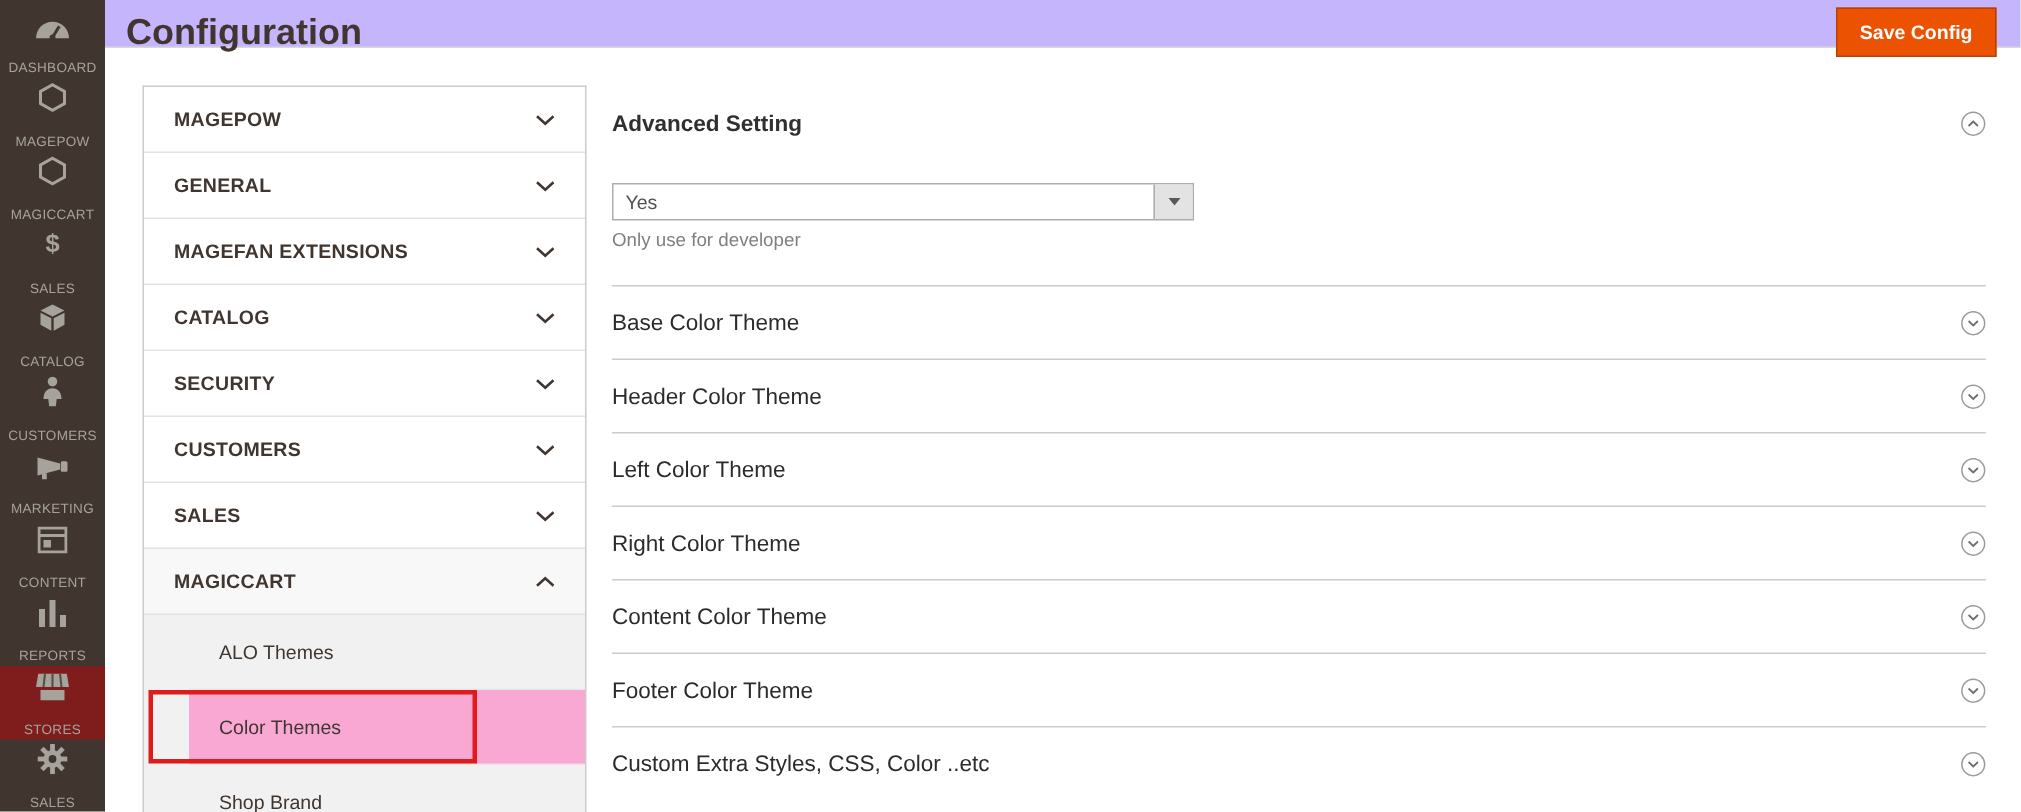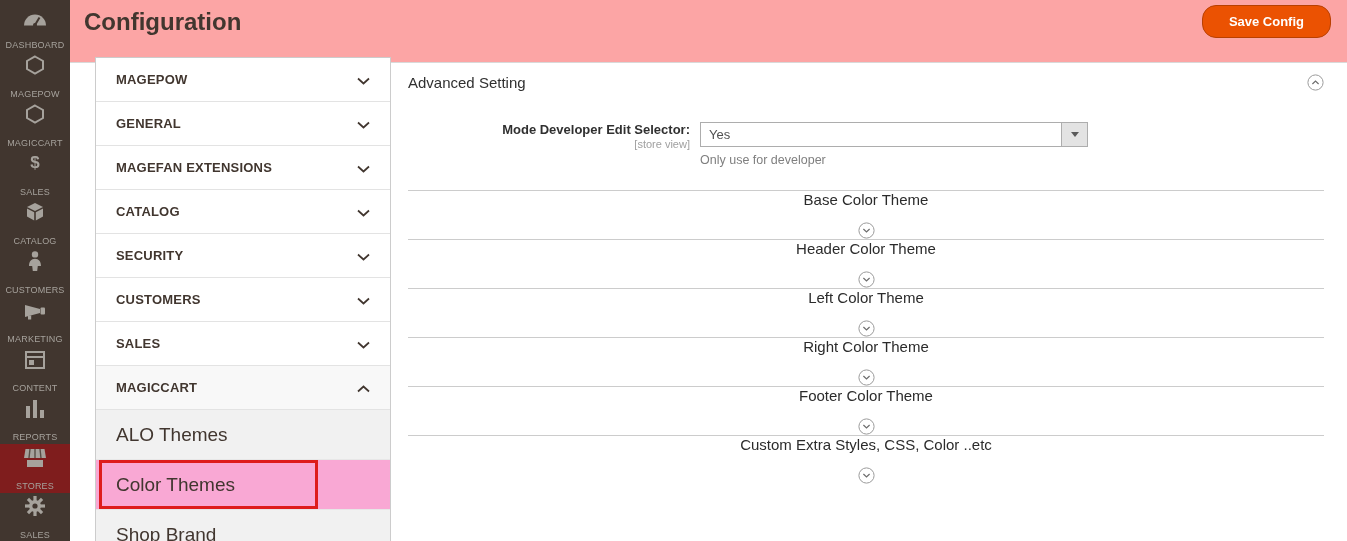--- a/index.html
+++ b/index.html
@@ -10,64 +10,64 @@
   .sidebar { position:absolute; left:0; top:0; width:70px; height:541px;
     background:#41362f; padding-top:3px; z-index:2; }
   .nav-item { height:49px; display:flex; flex-direction:column; align-items:center;
     justify-content:center; gap:14px; cursor:pointer; }
   .nav-item.active { background:#7f1d1d; }
   .nav-item .lbl { font-size:9px; letter-spacing:.2px; color:#a6a29c; }
   .nav-item .ic { height:20px; display:flex; align-items:flex-end; justify-content:center; }
   .dollar { font-size:17px; font-weight:bold; color:#a6a29c; line-height:20px; }
 
   
-  .page-header { position:absolute; left:70px; top:0; right:0; height:63px;
-    background:#fca5a5; border-bottom:1px solid #d9d9d9; }
+  .page-header { position:absolute; left:70px; top:0; right:0; height:32px;
+    background:#c4b5fd; border-bottom:1px solid #d9d9d9; }
   .page-title { position:absolute; left:14px; top:0; line-height:44px;
     font-size:24px; color:#41362f; }
   .save-btn { position:absolute; right:16px; top:5px; background:#eb5202; color:#fff;
-    border:1px solid #b84002; font-size:13px; font-weight:bold; padding:8px 26px;
-    border-radius:14px; cursor:pointer; font-family:"Liberation Sans", sans-serif; }
+    border:1px solid #b84002; font-size:13px; font-weight:bold; padding:8px 15px;
+    border-radius:0; cursor:pointer; font-family:"Liberation Sans", sans-serif; }
 
   
   .config-nav { position:absolute; left:95px; top:57px; width:296px;
     border:1px solid #ccc; border-bottom:none; background:#fff; }
   .acc-row { height:44px; display:flex; align-items:center; justify-content:space-between;
     padding:0 20px; border-bottom:1px solid #e3e3e3; cursor:pointer; background:#fff; }
   .acc-row.expanded { background:#f8f8f8; }
   .acc-row .acc-lbl { font-size:13px; font-weight:bold; color:#41362f; letter-spacing:.2px; }
   .subitems { background:#f1f1f1; }
   .sub-row { height:50px; display:flex; align-items:center; padding-left:20px;
-    font-size:19px; color:#41362f; cursor:pointer; border-bottom:1px solid #e7e7e7; }
+    font-size:13px; color:#41362f; cursor:pointer; border-bottom:1px solid #e7e7e7;margin-left:30px; }
   .sub-row.selected { background:#f9a8d4; }
 
   
   .annotation { position:absolute; left:99px; top:460px; width:219px; height:49px;
     border:3px solid #de1c1c; z-index:6; pointer-events:none; }
 
   
   .main { position:absolute; left:408px; top:57px; width:916px; }
   .sec-head { display:flex; align-items:center; justify-content:space-between; }
   .advanced { height:133px; padding-top:17px; }
-  .sec-title { font-size:15px; font-weight:normal; color:#303030; }
+  .sec-title { font-size:15px; font-weight:bold; color:#303030; }
   .form-row { margin-top:31px; display:flex; }
   .label-col { width:292px; text-align:right; padding-right:10px; }
   .field-label { font-size:13px; font-weight:bold; color:#303030; }
   .scope-hint { font-size:11px; color:#a0a0a0; margin-top:1px; }
   .field-col { width:388px; }
   .select { height:25px; border:1px solid #adadad; background:#fff; display:flex;
     align-items:stretch; cursor:pointer; }
   .select .val { flex:1; font-size:13px; color:#515151; padding:4px 0 0 8px; }
   .select .arrow-box { width:26px; background:#e3e3e3; border-left:1px solid #adadad;
     display:flex; align-items:center; justify-content:center; }
   .tri { width:0; height:0; border-left:4px solid transparent; border-right:4px solid transparent;
     border-top:5px solid #5a5a5a; }
   .comment { margin-top:6px; font-size:12.5px; color:#7f7f7f; }
   .collapsible { height:49px; display:flex; align-items:center; justify-content:space-between;
-    border-top:1px solid #ccc; cursor:pointer;flex-direction:column; }
+    border-top:1px solid #ccc; cursor:pointer; }
   .row-title { font-size:15px; color:#2b2b2b; }
   .circ-ic { display:flex; align-items:center; }
 </style>
 </head>
 <body>
 
 <aside class="sidebar">
   <div class="nav-item">
     <span class="ic">
         <svg width="22" height="13" viewBox="0 0 22 13">
@@ -247,24 +247,20 @@
     <div class="sec-head">
       <span class="sec-title">Advanced Setting</span>
       <span class="circ-ic">
           <svg width="17" height="17" viewBox="0 0 17 17">
             <circle cx="8.5" cy="8.5" r="7.6" fill="none" stroke="#9b9b9b"></circle>
             <path d="M5.4 10 L8.5 7 L11.6 10" fill="none" stroke="#6e6e6e" stroke-width="1.2"></path>
           </svg>
         </span>
     </div>
     <div class="form-row">
-      <div class="label-col">
-        <div class="field-label">Mode Developer Edit Selector:</div>
-        <div class="scope-hint">[store view]</div>
-      </div>
       <div class="field-col">
         <div class="select">
           <span class="val">Yes</span>
           <span class="arrow-box">
               <span class="tri"></span>
             </span>
         </div>
         <div class="comment">Only use for developer</div>
       </div>
     </div>
@@ -300,20 +296,29 @@
   <div class="collapsible">
     <span class="row-title">Right Color Theme</span>
     <span class="circ-ic">
         <svg width="17" height="17" viewBox="0 0 17 17">
           <circle cx="8.5" cy="8.5" r="7.6" fill="none" stroke="#9b9b9b"></circle>
           <path d="M5.4 7 L8.5 10 L11.6 7" fill="none" stroke="#6e6e6e" stroke-width="1.2"></path>
         </svg>
       </span>
   </div>
   <div class="collapsible">
+    <span class="row-title">Content Color Theme</span>
+    <span class="circ-ic">
+        <svg width="17" height="17" viewBox="0 0 17 17">
+          <circle cx="8.5" cy="8.5" r="7.6" fill="none" stroke="#9b9b9b"></circle>
+          <path d="M5.4 7 L8.5 10 L11.6 7" fill="none" stroke="#6e6e6e" stroke-width="1.2"></path>
+        </svg>
+      </span>
+  </div>
+  <div class="collapsible">
     <span class="row-title">Footer Color Theme</span>
     <span class="circ-ic">
         <svg width="17" height="17" viewBox="0 0 17 17">
           <circle cx="8.5" cy="8.5" r="7.6" fill="none" stroke="#9b9b9b"></circle>
           <path d="M5.4 7 L8.5 10 L11.6 7" fill="none" stroke="#6e6e6e" stroke-width="1.2"></path>
         </svg>
       </span>
   </div>
   <div class="collapsible">
     <span class="row-title">Custom Extra Styles, CSS, Color ..etc</span>

